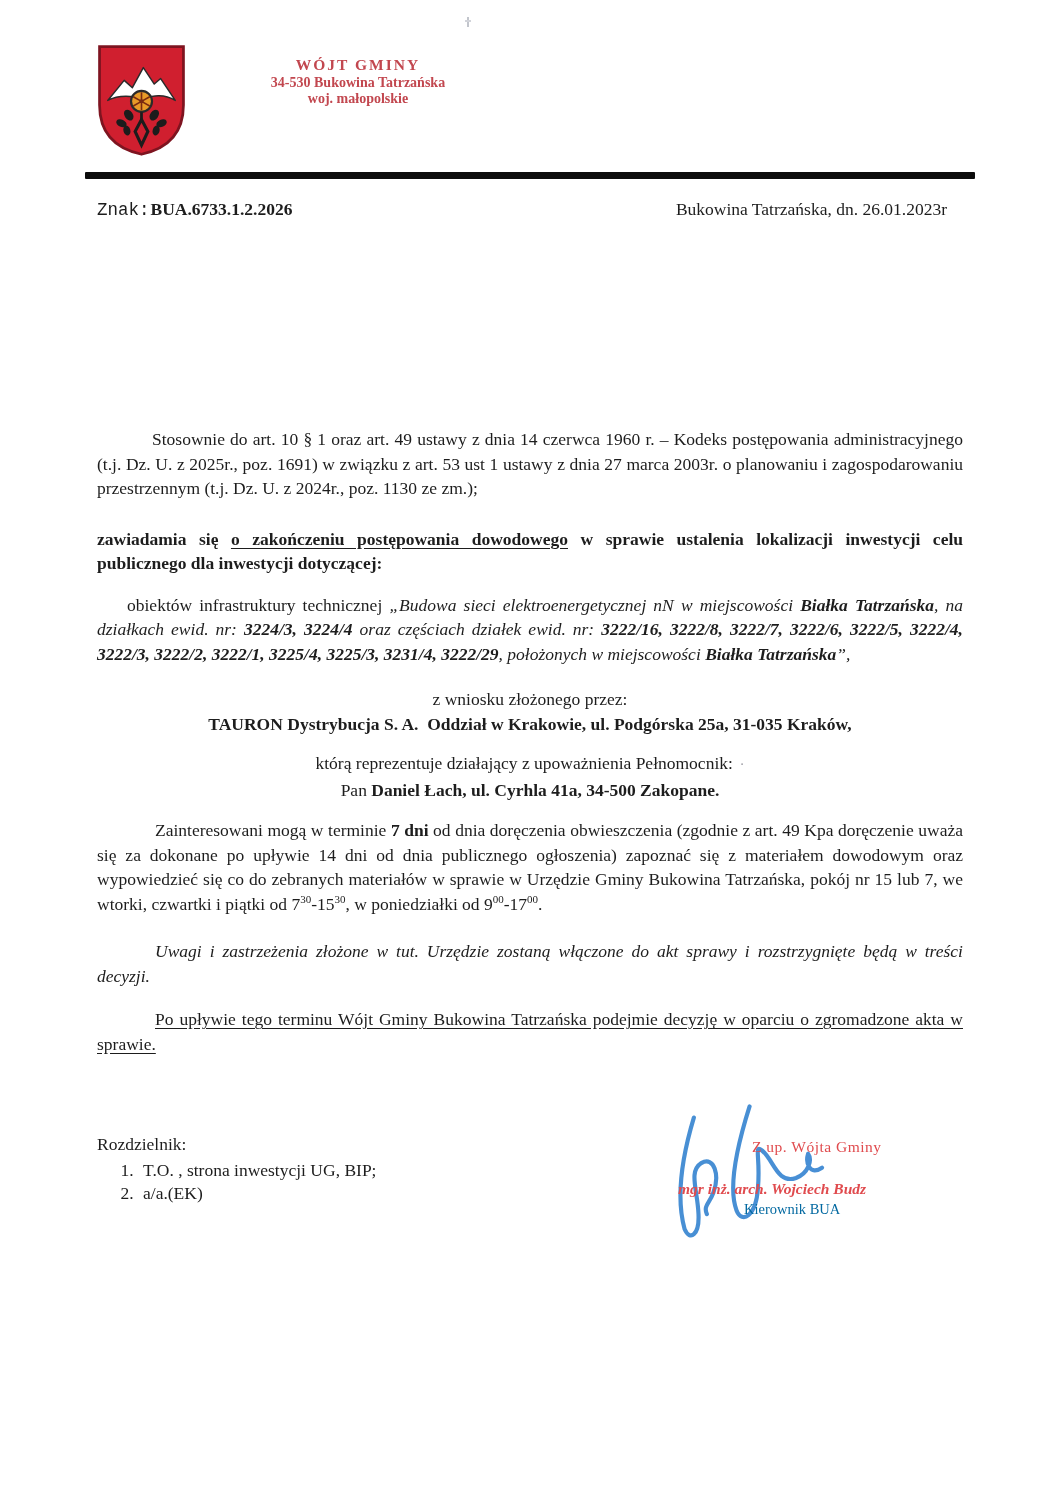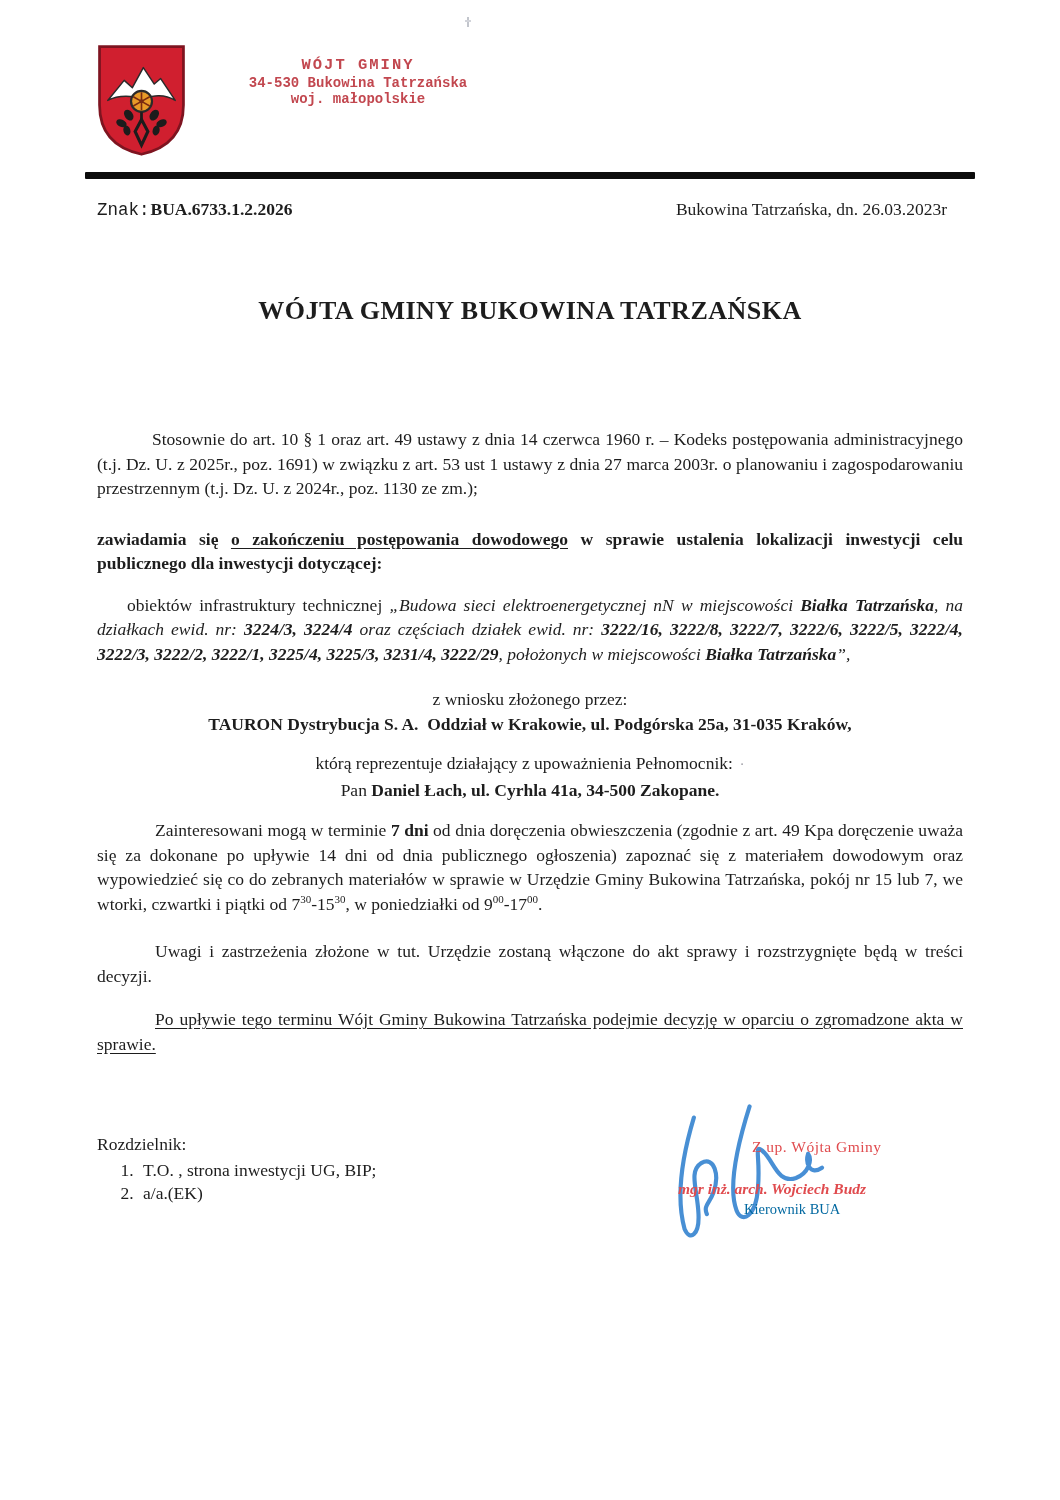--- a/index.html
+++ b/index.html
@@ -4,21 +4,21 @@
 <style>
   * { margin:0; padding:0; box-sizing:border-box; }
   html,body { background:#ffffff; }
   .page {
     position:relative; width:1060px; height:1500px; background:#ffffff;
     font-family:"Liberation Serif", serif; color:#1d1d1d; overflow:hidden;
   }
   
   .crest { position:absolute; left:93px; top:43px; width:97px; height:114px; }
   .stamp { position:absolute; left:248px; top:56px; width:220px; text-align:center;
-           color:#c2474f; font-weight:600;font-family:Liberation Mono, monospace; }
+           color:#c2474f; font-weight:600; }
   .stamp .s1 { font-size:15.5px; letter-spacing:2px; }
   .stamp .s2 { font-size:14px; margin-top:1px; }
   .stamp .s3 { font-size:14px; }
   .top-artifact { position:absolute; left:467px; top:17px; width:2px; height:10px; background:#c2c5cc; }
   .top-artifact div { position:absolute; left:-2px; top:3px; width:6px; height:2px; background:#d2d4da; }
   .rule { position:absolute; left:85px; top:172px; width:890px; height:7px; background:#0c0c0c;
           border-radius:1px; }
   
   .meta { position:absolute; left:97px; top:199px; width:850px; display:flex;
           justify-content:space-between; font-size:17.5px; }
@@ -38,21 +38,21 @@
   .it { font-style:italic; }
   .ul { text-decoration:underline; text-underline-offset:3px; }
   .p2 { margin-top:26px !important; }
   .p3 { margin-top:17px !important; }
   .center-block { text-align:center; }
   .cb1 { margin-top:21px; }
   .cb2 { margin-top:15px; }
   .pre { white-space:pre-wrap; }
   .faint-dot { color:#9a9aa2; margin-left:7px; font-size:14px; }
   .p6 { margin-top:16px !important; }
-  .p7 { margin-top:23px !important; }
+  .p7 { margin-top:23px !important;font-style:italic; }
   .p8 { margin-top:19px !important; }
   sup { font-size:11px; line-height:0; }
   
   .footer { position:absolute; left:97px; top:1133px; font-size:17.5px; line-height:23px; }
   .footer ol { margin:3px 0 0 24px; padding-left:17px; }
   .footer li { padding-left:5px; }
   
   .sig { position:absolute; left:648px; top:1095px; width:330px; height:165px; }
   .sig svg { position:absolute; left:18px; top:6px; width:195px; height:152px; }
   .sig .sig1 { position:absolute; left:64px; top:43px; color:#e04b4e; font-size:15.5px;
@@ -94,25 +94,24 @@
   </div>
 
   <div class="top-artifact">
       <div></div>
     </div>
 
   <div class="rule"></div>
 
   <div class="meta">
     <div class="znak"><span>Znak:</span><b>BUA.6733.1.2.2026</b></div>
-    <div class="date">Bukowina Tatrzańska, dn. 26.03.2023r</div>
+    <div class="date">Bukowina Tatrzańska, dn. 26.01.2023r</div>
   </div>
 
   <div class="title">
-    <div class="t2">WÓJTA GMINY BUKOWINA TATRZAŃSKA</div>
   </div>
 
   <div class="content">
 
     <p class="indent55">Stosownie do art. 10 § 1 oraz art. 49 ustawy z dnia 14 czerwca 1960 r. – Kodeks postępowania administracyjnego (t.j. Dz. U. z 2025r., poz. 1691) w związku z art. 53 ust 1 ustawy z dnia 27 marca 2003r. o planowaniu i zagospodarowaniu przestrzennym (t.j. Dz. U. z 2024r., poz. 1130 ze zm.);</p>
 
     <p class="p2 bold"><span>zawiadamia się </span><span class="ul">o zakończeniu postępowania dowodowego</span><span> w sprawie ustalenia lokalizacji inwestycji celu publicznego dla inwestycji dotyczącej:</span></p>
 
     <p class="p3 indent30"><span>obiektów infrastruktury technicznej </span><span class="it">„Budowa sieci elektroenergetycznej nN w miejscowości </span><span class="it bold">Białka Tatrzańska</span><span class="it">, na działkach ewid. nr: </span><span class="it bold">3224/3, 3224/4</span><span class="it"> oraz częściach działek ewid. nr: </span><span class="it bold">3222/16, 3222/8, 3222/7, 3222/6, 3222/5, 3222/4, 3222/3, 3222/2, 3222/1, 3225/4, 3225/3, 3231/4, 3222/29</span><span class="it">, położonych w miejscowości </span><span class="it bold">Białka Tatrzańska</span><span class="it">”,</span></p>
 

